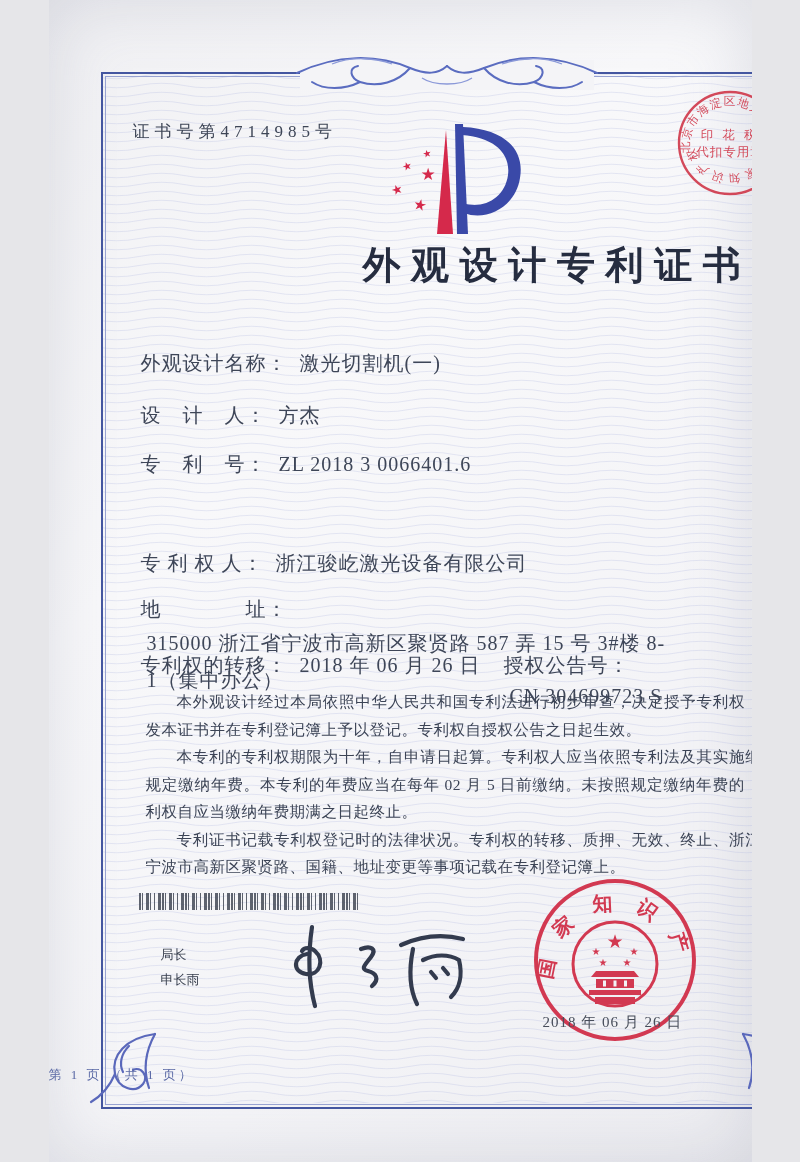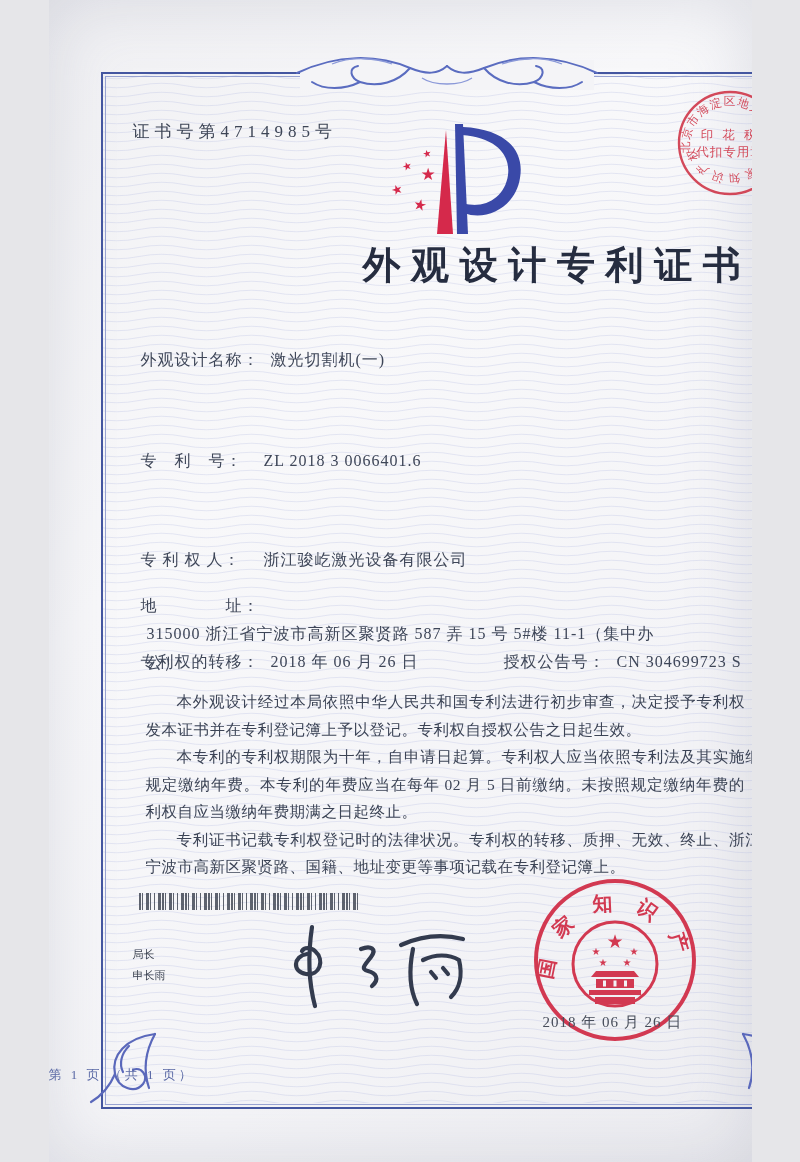--- a/index.html
+++ b/index.html
@@ -7,33 +7,33 @@
     background:linear-gradient(135deg,#f0f0f3 0%,#f8f8fa 35%,#f4f4f7 70%,#ededf1 100%);
     box-shadow:inset 0 0 70px rgba(110,115,140,.20);
     font-family:"Liberation Serif","DejaVu Serif",serif;color:#3e4658;}
   .deco{position:absolute;pointer-events:none;}
   .frame{position:absolute;left:52px;top:72px;width:692px;height:1033px;
     border:2px solid #4456a0;z-index:2;}
   .frame::before{content:"";position:absolute;inset:2px;border:1px solid #97a2d2;}
   .certno{position:absolute;left:84px;top:120px;font-size:17px;letter-spacing:5px;color:#3d4556;z-index:5;}
   .title{position:absolute;left:0;top:240px;width:100%;text-align:right;font-size:38px;
     font-weight:700;letter-spacing:.28em;text-indent:.28em;color:#262d40;z-index:5;}
-  .row{position:absolute;left:92px;font-size:16px;letter-spacing:1px;color:#3e4658;z-index:5;line-height:1.55;}
+  .row{position:absolute;left:92px;font-size:20px;letter-spacing:1px;color:#3e4658;z-index:5;line-height:1.55;}
   .row .lab{display:inline-block;min-width:112px;vertical-align:top;}
   .row .val{display:inline-block;margin-left:6px;vertical-align:top;}
   .row .val.wrap{width:528px;line-height:1.85;}
   .paras{position:absolute;left:85px;top:688px;width:632px;z-index:5;font-size:15.5px;
     line-height:1.78;text-align:justify;color:#3c4456;letter-spacing:.5px;margin-left:12px;}
   .paras p{margin:0;text-indent:2em;}
   .barcode{position:absolute;left:90px;top:893px;width:222px;height:17px;z-index:5;opacity:.85;
     background:repeating-linear-gradient(90deg,#434956 0 2px,transparent 2px 3px,#434956 3px 4px,
       transparent 4px 7px,#434956 7px 10px,transparent 10px 11px,#434956 11px 12px,
       transparent 12px 15px,#434956 15px 16px,transparent 16px 19px,#434956 19px 22px,transparent 22px 23px);}
-  .officer{position:absolute;left:84px;top:944px;z-index:5;
-    font-family:Liberation Serif, serif;font-size:11px;color:#39404f;line-height:1.9;}
+  .officer{position:absolute;left:112px;top:944px;z-index:5;
+    font-family:Liberation Mono, monospace;font-size:13px;color:#39404f;line-height:1.9;}
   .sig{position:absolute;left:212px;top:918px;z-index:5;}
   .seal-b{position:absolute;left:468px;top:862px;z-index:4;opacity:.92;}
   .seal-t{position:absolute;left:595px;top:57px;z-index:4;opacity:.88;}
   .sealdate{position:absolute;left:494px;top:1013px;z-index:6;font-size:15px;letter-spacing:1px;color:#474d5a;}
   .footer{position:absolute;left:0;top:1066px;width:100%;text-align:left;z-index:5;
     font-size:13px;letter-spacing:3px;color:#5b6aa6;}
   .logo{position:absolute;left:300px;top:110px;z-index:5;}
   .topflourish{left:243px;top:44px;z-index:3;}
   .cornerL{left:36px;top:1026px;z-index:3;}
   .cornerR{left:682px;top:1026px;z-index:3;}
@@ -119,31 +119,35 @@
     <text x="86" y="82" font-size="12.5" fill="#cf3245" text-anchor="middle" letter-spacing="3">印 花 税</text>
     <text x="86" y="99" font-size="12.5" fill="#cf3245" text-anchor="middle" letter-spacing="1">代扣专用章</text>
   </svg>
 
   <div class="title">外观设计专利证书</div>
 
   <div class="row" style="top:348px">
     <span class="lab">外观设计名称：</span>
     <span class="val">激光切割机(一)</span>
   </div>
+  <div class="row" style="top:400px">
+    <span class="lab">设　计　人：</span>
+    <span class="val">方杰</span>
+  </div>
   <div class="row" style="top:449px">
     <span class="lab">专　利　号：</span>
     <span class="val">ZL 2018 3 0066401.6</span>
   </div>
   <div class="row" style="top:548px">
     <span class="lab">专 利 权 人：</span>
     <span class="val">浙江骏屹激光设备有限公司</span>
   </div>
   <div class="row" style="top:594px">
     <span class="lab">地　　　　址：</span>
-    <span class="val wrap">315000 浙江省宁波市高新区聚贤路 587 弄 15 号 5#楼 11-1（集中办公）</span>
+    <span class="val wrap">315000 浙江省宁波市高新区聚贤路 587 弄 15 号 3#楼 8-1（集中办公）</span>
   </div>
   <div class="row" style="top:650px">
     <span class="lab">专利权的转移：</span>
     <span class="val">2018 年 06 月 26 日</span>
   </div>
   <div class="row" style="top:650px;left:455px">
     <span class="lab" style="min-width:96px">授权公告号：</span>
     <span class="val">CN 304699723 S</span>
   </div>
 

